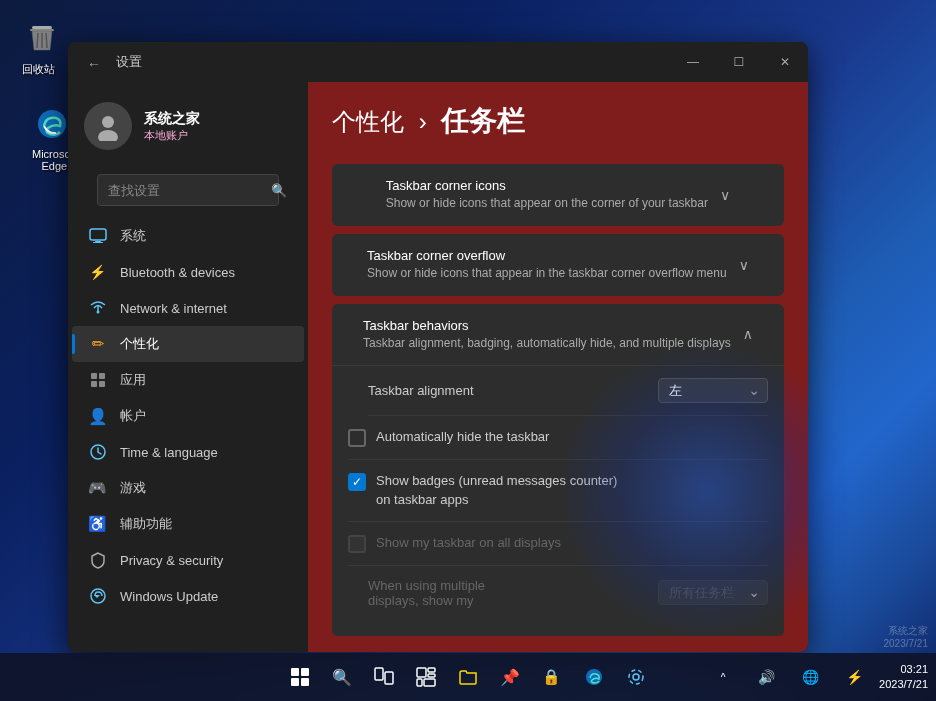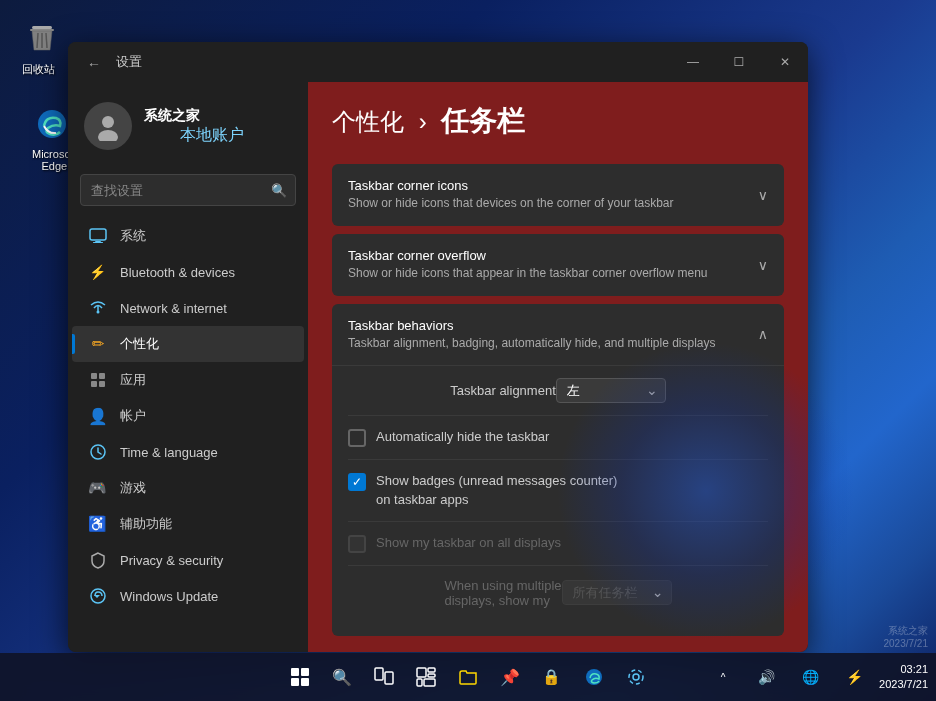--- a/index.html
+++ b/index.html
@@ -214,28 +214,27 @@
       color: #aaa;
       font-size: 24px;
       flex-shrink: 0;
     }
     .user-info .username {
       color: #fff;
       font-size: 14px;
       font-weight: 600;
     }
     .user-info .user-type {
-      color: #7dd3fc;
-      font-size: 16px;
-      margin-left: 36px;
+      color: #f9a8d4;
+      font-size: 11px;
     }
 
     
     .search-container {
-      padding: 8px 12px;
+      padding: 8px 29px;
       position: relative;
       margin-bottom: 4px;
     }
     .search-input {
       width: 100%;
       height: 32px;
       background: #2d2d2d;
       border: 1px solid #444;
       border-radius: 4px;
       color: #ccc;
@@ -318,21 +317,21 @@
     
     .setting-card {
       background: #2d2d2d;
       border-radius: 6px;
       margin-bottom: 8px;
       overflow: hidden;
     }
     .setting-card-header {
       display: flex;
       align-items: center;
-      justify-content: space-between;
+      justify-content: center;
       padding: 14px 16px;
       cursor: pointer;
     }
     .setting-card-title {
       color: #fff;
       font-size: 13px;
       font-weight: 500;
       margin-bottom: 2px;
     }
     .setting-card-desc {
@@ -350,23 +349,24 @@
     
     .setting-card-content {
       padding: 0 16px 16px;
       border-top: 1px solid #3a3a3a;
     }
 
     
     .setting-row {
       display: flex;
       align-items: center;
-      justify-content: center;
+      justify-content: space-between;
       padding: 12px 0;
       border-bottom: 1px solid #3a3a3a;
+      margin-left: 20px;
     }
     .setting-row:last-child { border-bottom: none; }
     .setting-row-label {
       color: #ccc;
       font-size: 13px;
     }
     .dropdown-select {
       background: #3a3a3a;
       border: 1px solid #555;
       border-radius: 4px;
@@ -606,21 +606,21 @@
               <span>个性化</span>
               <span style="margin:0 8px;font-weight:300;">›</span>
               <span class="breadcrumb-main">任务栏</span>
             </span>
           </div>
 
           <div class="setting-card">
             <div class="setting-card-header">
               <div>
                 <div class="setting-card-title">Taskbar corner icons</div>
-                <div class="setting-card-desc">Show or hide icons that devices on the corner of your taskbar</div>
+                <div class="setting-card-desc">Show or hide icons that appear on the corner of your taskbar</div>
               </div>
               <span class="expand-icon">∨</span>
             </div>
           </div>
 
           <div class="setting-card">
             <div class="setting-card-header">
               <div>
                 <div class="setting-card-title">Taskbar corner overflow</div>
                 <div class="setting-card-desc">Show or hide icons that appear in the taskbar corner overflow menu</div>

